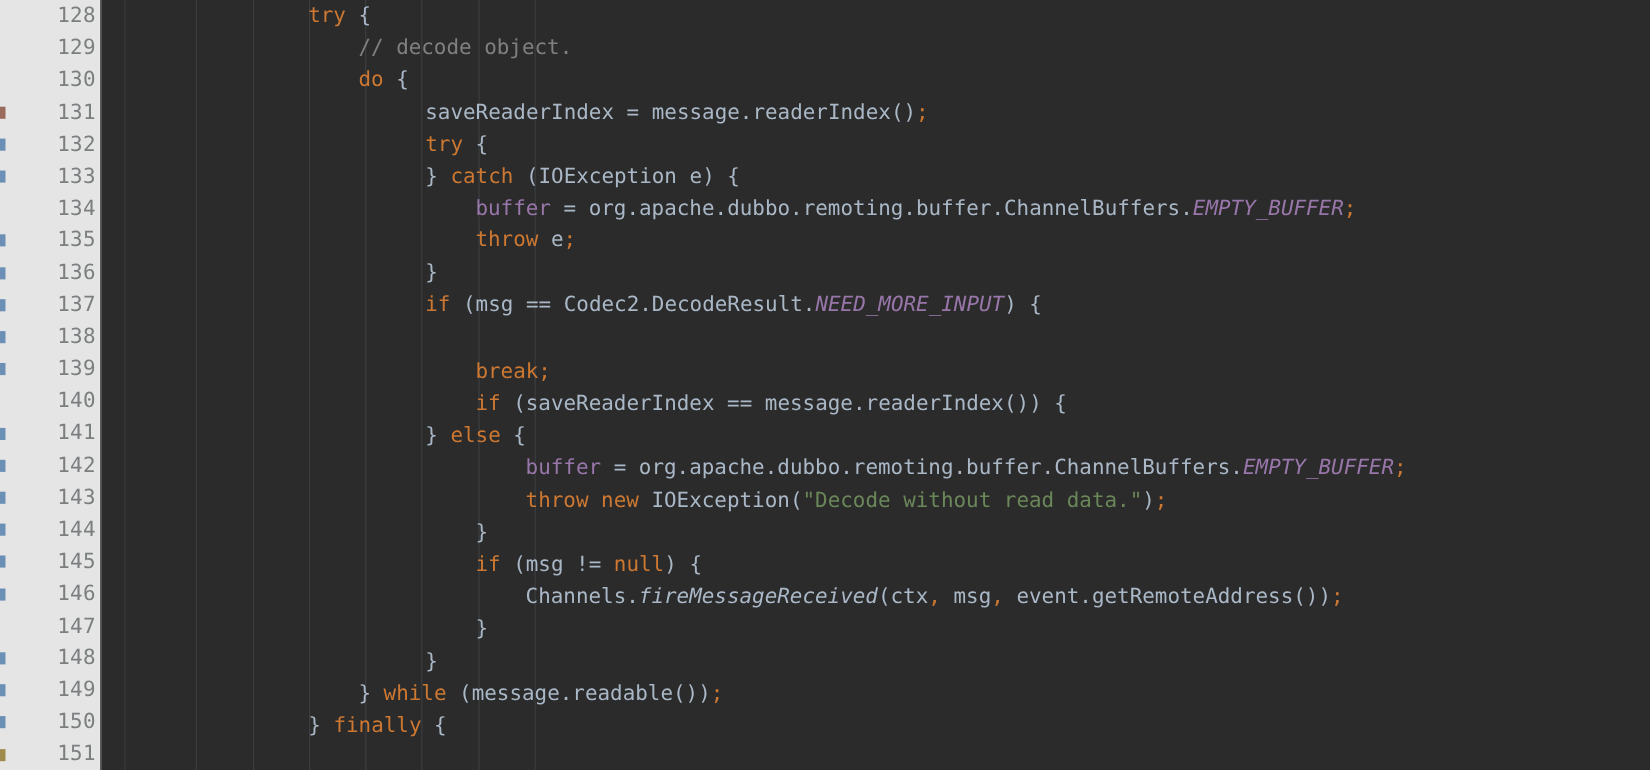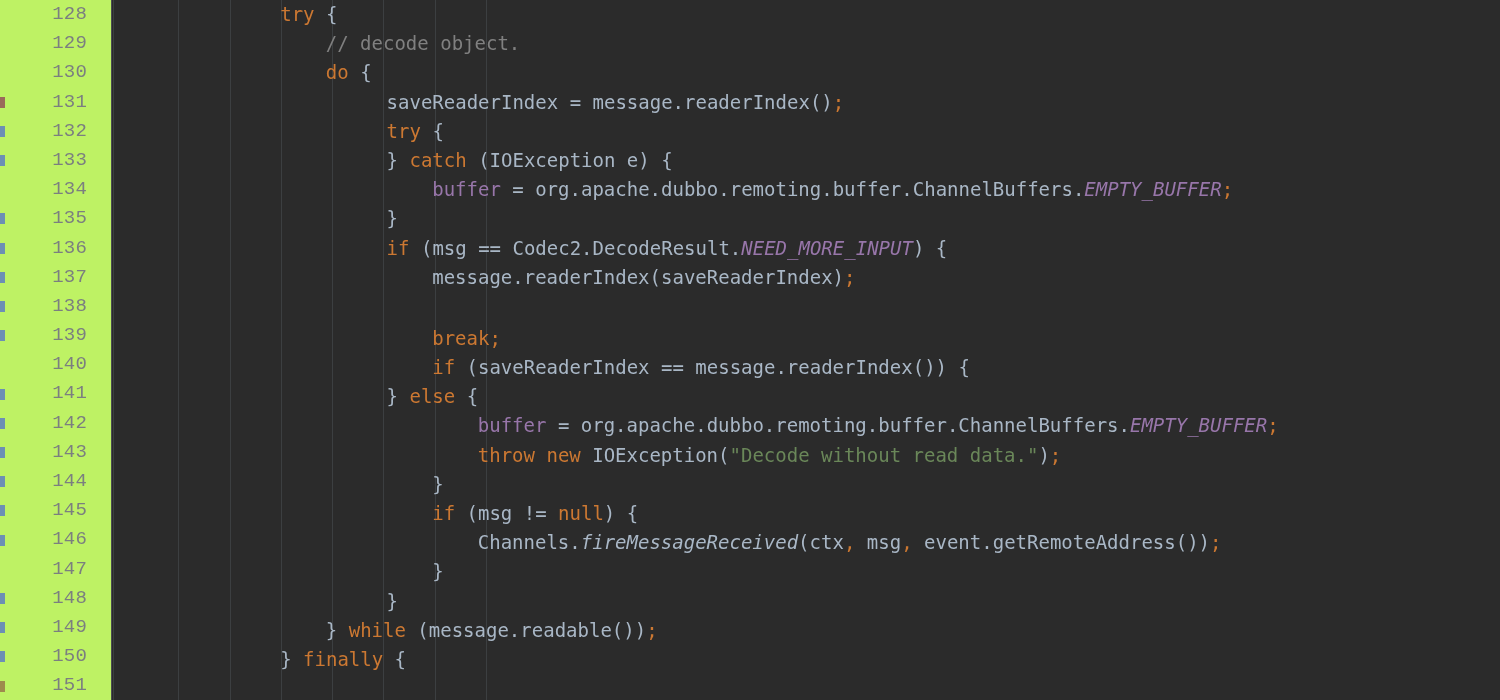--- a/index.html
+++ b/index.html
@@ -16,27 +16,26 @@
     font-family: "DejaVu Sans Mono", "Liberation Mono", monospace;
     font-size: 19px;
     line-height: 29.2px;
     -webkit-font-smoothing: antialiased;
   }
 
   
   #gutter {
     position: absolute;
     left: 0; top: 0;
-    width: 112px;
+    width: 92px;
     height: 700px;
-    background: #bef264;
+    background: #e5e5e5;
     border-right: 1px solid #4b4e50;
     box-sizing: border-box;
     z-index: 3;
-    font-family: Liberation Mono, monospace;
   }
   .vcs-strip {
     position: absolute;
     left: 0; top: 0;
     width: 6px;
     height: 700px;
   }
   .vcs-mark {
     position: absolute;
     left: 0;
@@ -190,23 +189,23 @@
         <div class="iguide" style="left: 373px; height: 700px;"></div>
       </div>
     <div id="code-lines">
         <div class="cline" style="padding-left: 167.2px;"><span class="kw">try</span><span class="pn"> </span><span class="pn">{</span></div>
         <div class="cline" style="padding-left: 212.8px;"><span class="cm">// decode object.</span></div>
         <div class="cline" style="padding-left: 212.8px;"><span class="kw">do</span><span class="pn"> </span><span class="pn">{</span></div>
         <div class="cline" style="padding-left: 273.6px;"><span class="id">saveReaderIndex</span><span class="op"> = </span><span class="id">message</span><span class="pn">.</span><span class="id">readerIndex</span><span class="pn">()</span><span class="sc">;</span></div>
         <div class="cline" style="padding-left: 273.6px;"><span class="kw">try</span><span class="pn"> </span><span class="pn">{</span></div>
         <div class="cline" style="padding-left: 273.6px;"><span class="pn">} </span><span class="kw">catch</span><span class="pn"> (</span><span class="cls">IOException</span><span class="pn"> e) {</span></div>
         <div class="cline" style="padding-left: 319.2px;"><span class="fld">buffer</span><span class="op"> = </span><span class="id">org</span><span class="pn">.</span><span class="id">apache</span><span class="pn">.</span><span class="id">dubbo</span><span class="pn">.</span><span class="id">remoting</span><span class="pn">.</span><span class="id">buffer</span><span class="pn">.</span><span class="cls">ChannelBuffers</span><span class="pn">.</span><span class="cst">EMPTY_BUFFER</span><span class="sc">;</span></div>
+        <div class="cline" style="padding-left: 319.2px;"><span class="kw">throw</span><span class="id"> e</span><span class="sc">;</span></div>
         <div class="cline" style="padding-left: 273.6px;"><span class="pn">}</span></div>
         <div class="cline" style="padding-left: 273.6px;"><span class="kw">if</span><span class="pn"> (</span><span class="id">msg</span><span class="op"> == </span><span class="cls">Codec2</span><span class="pn">.</span><span class="cls">DecodeResult</span><span class="pn">.</span><span class="cst">NEED_MORE_INPUT</span><span class="pn">) {</span></div>
-        <div class="cline" style="padding-left: 319.2px;"><span class="id">message</span><span class="pn">.</span><span class="id">readerIndex</span><span class="pn">(</span><span class="id">saveReaderIndex</span><span class="pn">)</span><span class="sc">;</span></div>
         <div class="cline" style="padding-left: 319.2px; margin-top: 32px;"><span class="kw">break</span><span class="sc">;</span></div>
         <div class="cline" style="padding-left: 319.2px;"><span class="kw">if</span><span class="pn"> (</span><span class="id">saveReaderIndex</span><span class="op"> == </span><span class="id">message</span><span class="pn">.</span><span class="id">readerIndex</span><span class="pn">()) {</span></div>
         <div class="cline" style="padding-left: 273.6px;"><span class="pn">} </span><span class="kw">else</span><span class="pn"> {</span></div>
         <div class="cline" style="padding-left: 364.8px;"><span class="fld">buffer</span><span class="op"> = </span><span class="id">org</span><span class="pn">.</span><span class="id">apache</span><span class="pn">.</span><span class="id">dubbo</span><span class="pn">.</span><span class="id">remoting</span><span class="pn">.</span><span class="id">buffer</span><span class="pn">.</span><span class="cls">ChannelBuffers</span><span class="pn">.</span><span class="cst">EMPTY_BUFFER</span><span class="sc">;</span></div>
         <div class="cline" style="padding-left: 364.8px;"><span class="kw">throw</span><span class="pn"> </span><span class="kw">new</span><span class="pn"> </span><span class="cls">IOException</span><span class="pn">(</span><span class="st">"Decode without read data."</span><span class="pn">)</span><span class="sc">;</span></div>
         <div class="cline" style="padding-left: 319.2px;"><span class="pn">}</span></div>
         <div class="cline" style="padding-left: 319.2px;"><span class="kw">if</span><span class="pn"> (</span><span class="id">msg</span><span class="op"> != </span><span class="kw">null</span><span class="pn">) {</span></div>
         <div class="cline" style="padding-left: 364.8px;"><span class="cls">Channels</span><span class="pn">.</span><span class="stm">fireMessageReceived</span><span class="pn">(</span><span class="id">ctx</span><span class="sc">,</span><span class="pn"> </span><span class="id">msg</span><span class="sc">,</span><span class="pn"> </span><span class="id">event</span><span class="pn">.</span><span class="id">getRemoteAddress</span><span class="pn">())</span><span class="sc">;</span></div>
         <div class="cline" style="padding-left: 319.2px;"><span class="pn">}</span></div>
         <div class="cline" style="padding-left: 273.6px;"><span class="pn">}</span></div>

